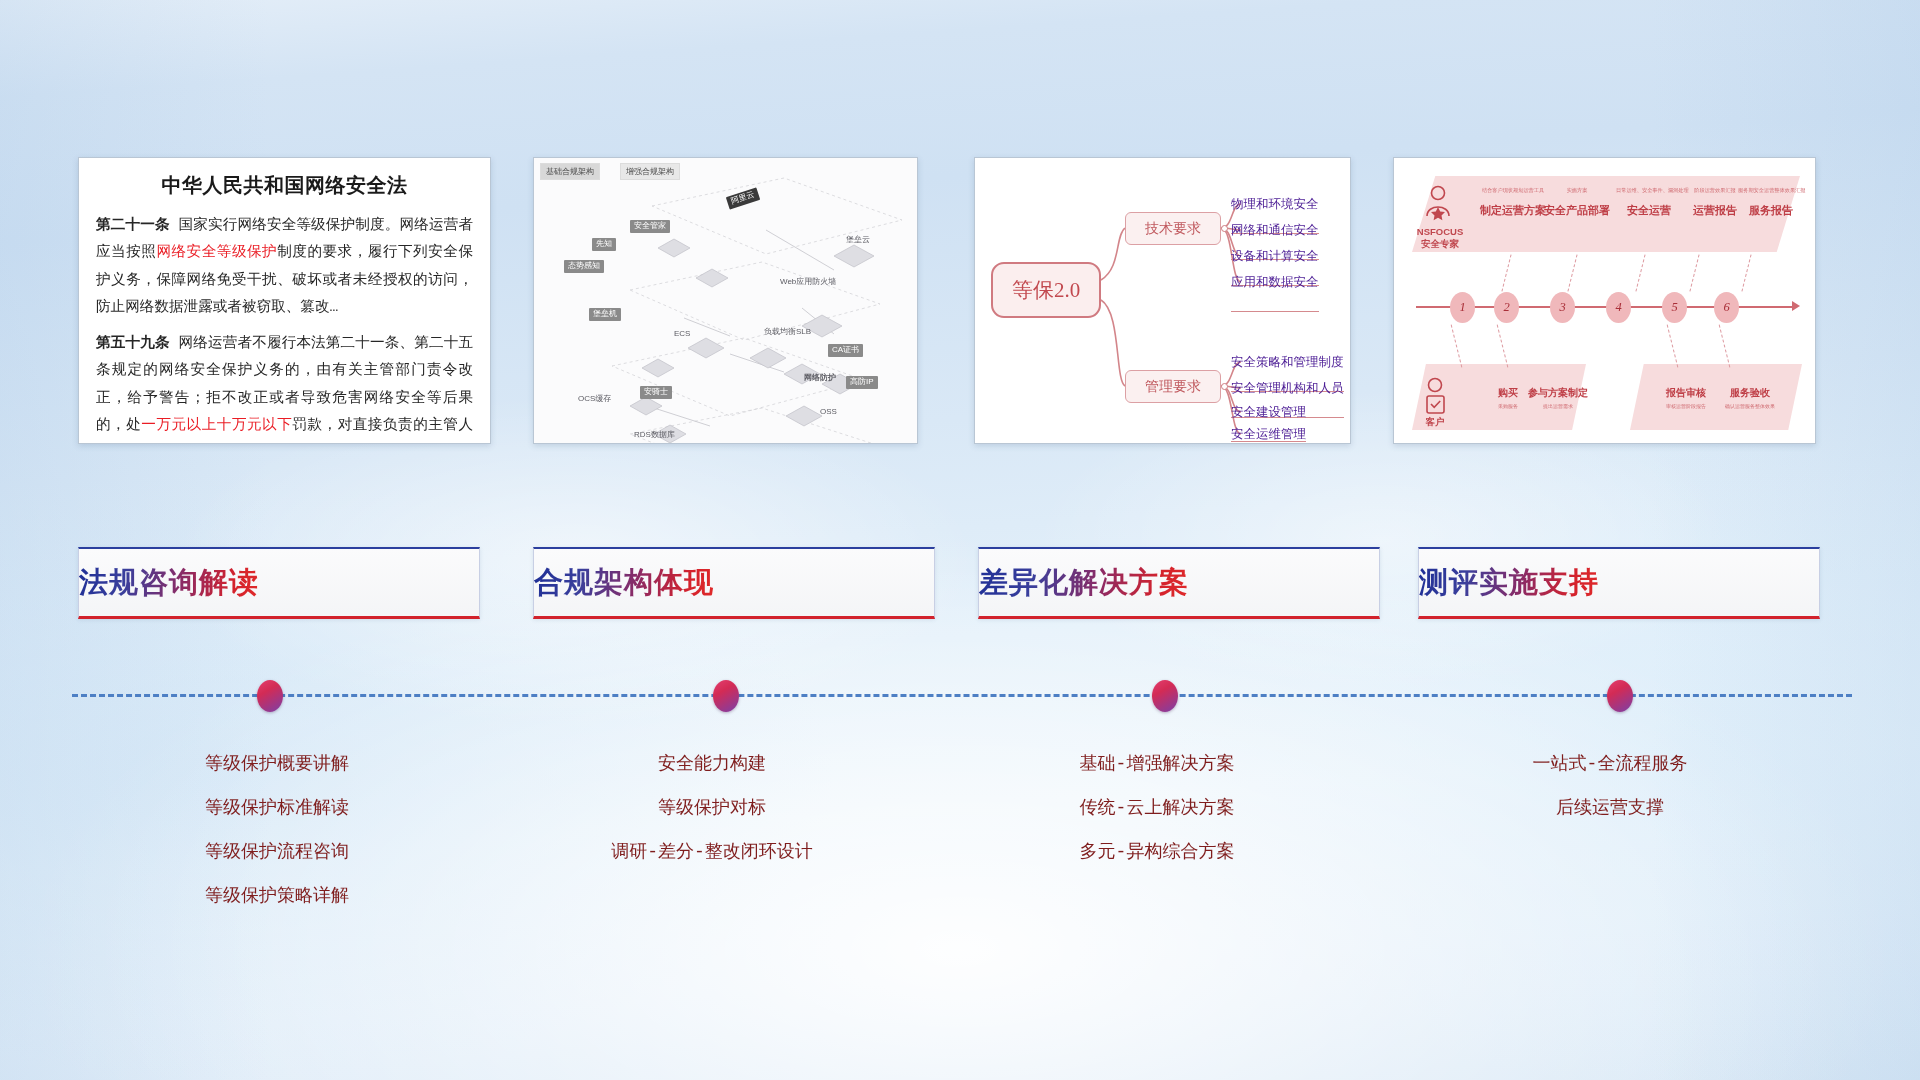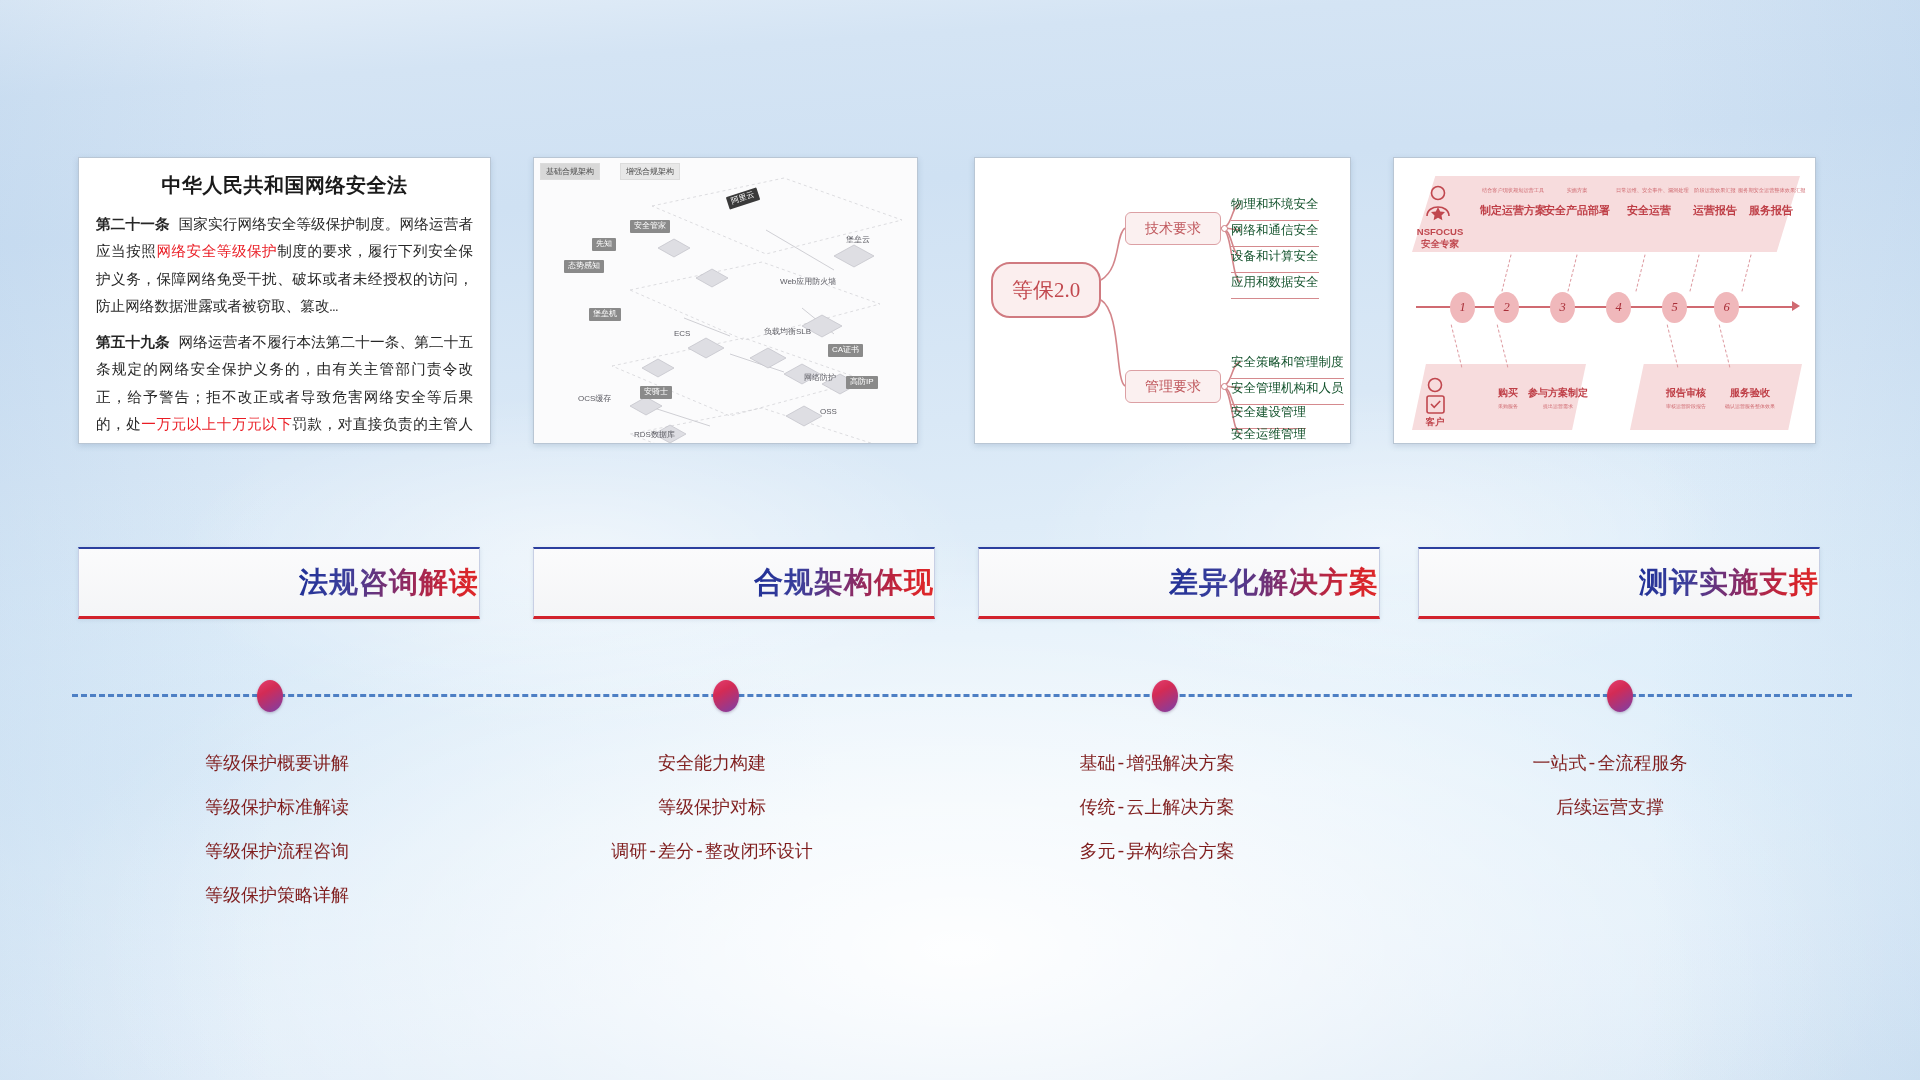--- a/index.html
+++ b/index.html
@@ -63,36 +63,36 @@
     padding: 2px 4px; color: #fff; background: #8a8a8a; border-radius: 1px;
   }
   .n-lbl.dark { background: #3a3a3a; }
   .n-lbl.plain { background: transparent; color: #555; border: none; padding: 0; }
 
   
   #card3 { left: 974px; top: 157px; width: 377px; height: 287px; }
   .mm { position: absolute; inset: 0; }
   .mm-root {
     position: absolute; left: 16px; top: 104px; width: 110px; height: 56px;
-    border: 2.5px solid #d07a80; border-radius: 19px; background: #fbeeee;
+    border: 2.5px solid #d07a80; border-radius: 13px; background: #fbeeee;
     display: flex; align-items: center; justify-content: center;
     color: #c2494f; font-size: 21px; font-family: "Liberation Serif", serif;
   }
   .mm-mid {
     position: absolute; width: 96px; height: 33px;
     border: 1.6px solid #dca0a4; border-radius: 6px; background: #fbf0f0;
     display: flex; align-items: center; justify-content: center;
     color: #c0595e; font-size: 14px; font-family: "Liberation Serif", serif;
   }
   #mm-tech { left: 150px; top: 54px; }
   #mm-mgmt { left: 150px; top: 212px; }
   .mm-leaf {
-    position: absolute; left: 0; font-size: 12.5px; color: #14532d;
+    position: absolute; left: 0; font-size: 12.5px; color: #4c1d95;
     font-family: "Liberation Serif", serif; white-space: nowrap;
-    padding-bottom: 7px; border-bottom: 1.4px solid #d58a8e; line-height: 1.35;
+    padding-bottom: 20px; border-bottom: 1.4px solid #d58a8e; line-height: 1.35;
   }
   .mm-leafwrap { position: absolute; left: 256px; }
   .mm-node-dot {
     position: absolute; width: 7px; height: 7px; border-radius: 50%;
     border: 1.2px solid #cf8085; background: #fff;
   }
 
   
   #card4 { left: 1393px; top: 157px; width: 423px; height: 287px; background: #fff; }
   .tl-band {
@@ -132,21 +132,21 @@
   .tl-cust-sub { font-size: 5px; color: #cf6a70; white-space: nowrap; margin-top: 3px; }
 
   
   .hdr {
     position: absolute; height: 72px; width: 402px;
     background: linear-gradient(180deg, #fbfbfc 0%, #f4f5f7 100%);
     border-top: 2px solid #2b3f9e;
     border-left: 1px solid #c8cfe4;
     border-right: 1px solid #c8cfe4;
     border-bottom: 3px solid #d2222c;
-    display: flex; align-items: center; justify-content: flex-end;
+    display: flex; align-items: center; justify-content: flex-start;
     box-shadow: 0 1px 4px rgba(60,90,130,0.12);
   }
   .hdr-txt {
     font-size: 29px; font-weight: bold; letter-spacing: 1px;
     background: linear-gradient(100deg, #1f2f96 0%, #3a3f9c 26%, #8e2a63 58%, #d4222c 85%, #e02a2a 100%);
     -webkit-background-clip: text; background-clip: text;
     -webkit-text-fill-color: transparent; color: #8e2a63;
   }
   #hdr1 { left: 78px;   top: 547px; }
   #hdr2 { left: 533px;  top: 547px; }
@@ -240,21 +240,21 @@
         <div class="n-lbl " style="left: 58px; top: 80px;">先知</div>
         <div class="n-lbl " style="left: 30px; top: 102px;">态势感知</div>
         <div class="n-lbl " style="left: 55px; top: 150px;">堡垒机</div>
         <div class="n-lbl plain" style="left: 140px; top: 172px; color: rgb(91, 91, 98);">ECS</div>
         <div class="n-lbl " style="left: 106px; top: 196px; margin-top: 32px;">安骑士</div>
         <div class="n-lbl plain" style="left: 44px; top: 237px; color: rgb(91, 91, 98);">OCS缓存</div>
         <div class="n-lbl plain" style="left: 60px; top: 273px; color: rgb(91, 91, 98); margin-left: 40px;">RDS数据库</div>
         <div class="n-lbl plain" style="left: 230px; top: 170px; color: rgb(91, 91, 98);">负载均衡SLB</div>
         <div class="n-lbl plain" style="left: 246px; top: 120px; color: rgb(91, 91, 98);">Web应用防火墙</div>
         <div class="n-lbl plain" style="left: 312px; top: 78px; color: rgb(91, 91, 98);">堡垒云</div>
-        <div class="n-lbl plain" style="left: 270px; top: 216px; color: rgb(91, 91, 98);">网络防护</div>
+        <div class="n-lbl plain" style="left: 270px; top: 216px; color: rgb(91, 91, 98); font-weight: bold;">网络防护</div>
         <div class="n-lbl " style="left: 294px; top: 186px;">CA证书</div>
         <div class="n-lbl " style="left: 312px; top: 218px;">高防IP</div>
         <div class="n-lbl plain" style="left: 286px; top: 250px; color: rgb(91, 91, 98);">OSS</div>
       </div>
   </div>
 
   <div class="card" id="card3">
     <div class="mm">
       <svg width="377" height="287" style="position:absolute;left:0;top:0">
         <g fill="none" stroke="#d3858a" stroke-width="1.6">

